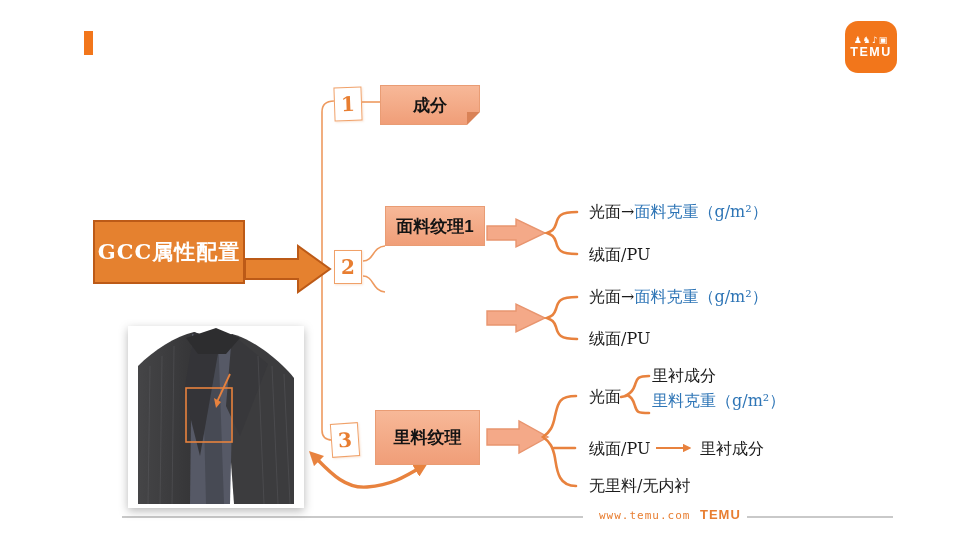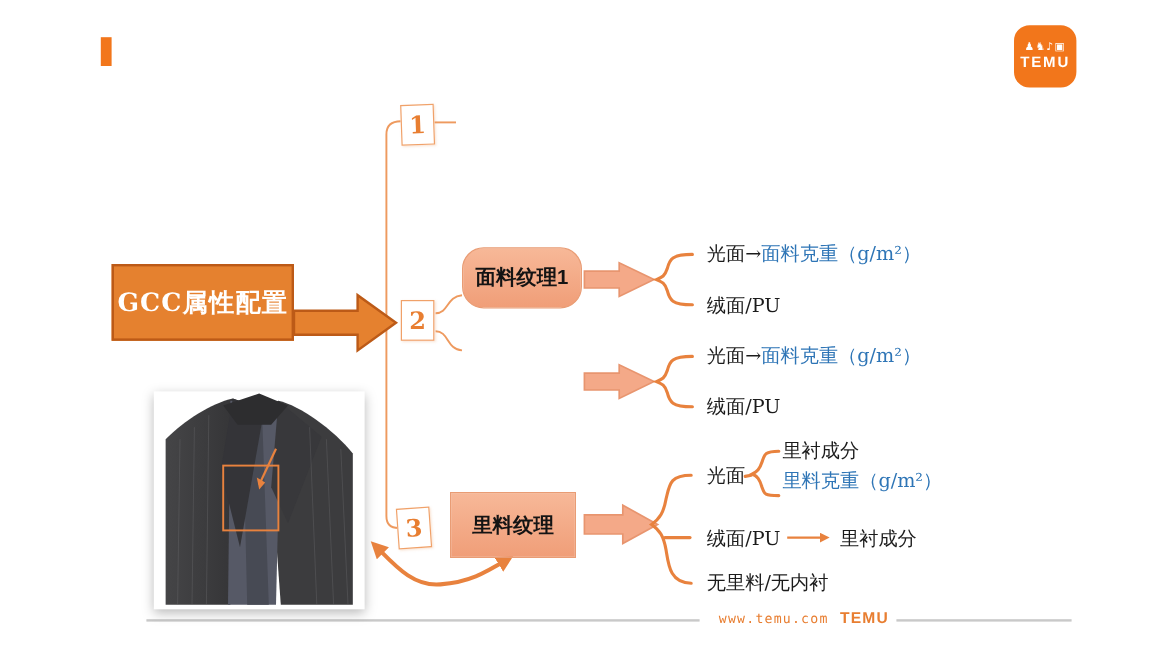--- a/index.html
+++ b/index.html
@@ -18,21 +18,21 @@
   
   .root-box{position:absolute;left:93px;top:220px;width:152px;height:64px;background:#E5812F;
             border:2px solid #BC5A17;box-sizing:border-box;display:flex;align-items:center;justify-content:center;
             color:#fff;font-weight:bold;font-size:21px;font-family:"DejaVu Serif",serif;letter-spacing:1px;z-index:3;}
   .salmon{background:linear-gradient(#F7B898,#F09E78);border:1.2px solid #E99C74;box-sizing:border-box;
           display:flex;align-items:center;justify-content:center;color:#141414;font-weight:bold;
           font-size:17px;font-family:"Liberation Sans",sans-serif;position:absolute;z-index:3;}
   .note{left:380px;top:85px;width:100px;height:40px;}
   .note::after{content:'';position:absolute;right:-1px;bottom:-1px;width:0;height:0;
                border-top:13px solid #D98257;border-right:13px solid #ffffff;}
-  .fab1{left:385px;top:206px;width:100px;height:51px;border-radius:18px;}
+  .fab1{left:385px;top:206px;width:100px;height:40px;}
   .fab2{left:385px;top:291px;width:100px;height:53px;}
   .lining-box{left:375px;top:410px;width:105px;height:55px;}
   .badge{position:absolute;width:28px;height:34px;background:#fff;border:1.6px solid #F0A169;
          box-sizing:border-box;display:flex;align-items:center;justify-content:center;
          color:#E87E31;font-weight:bold;font-size:20px;font-family:"DejaVu Serif",serif;z-index:4;
          box-shadow:1px 1px 2px rgba(230,150,90,.25);}
   .b1{left:334px;top:87px;transform:rotate(-2deg);}
   .b2{left:334px;top:250px;}
   .b3{left:331px;top:423px;transform:rotate(-4deg);}
   
@@ -129,20 +129,21 @@
 
     <path d="M313 455 C329 471 344 489 367 487 C391 485 403 478 423 466" stroke="#E8823E" stroke-width="3.4" fill="none" stroke-linecap="round" marker-start="url(#mh)" marker-end="url(#mh)"></path>
   </svg>
 
   <div class="root-box">GCC属性配置</div>
 
   <div class="badge b1">1</div>
   <div class="badge b2">2</div>
   <div class="badge b3">3</div>
 
+  <div class="salmon note">成分</div>
   <div class="salmon fab1">面料纹理1</div>
   <div class="salmon lining-box">里料纹理</div>
 
   <div class="leaf" style="left:589px;top:203px;">
     <span>光面→</span><span class="lnk">面料克重（g/m²）</span>
   </div>
   <div class="leaf" style="left:589px;top:246px;">绒面/PU</div>
 
   <div class="leaf" style="left:589px;top:288px;">
     <span>光面→</span><span class="lnk">面料克重（g/m²）</span>

